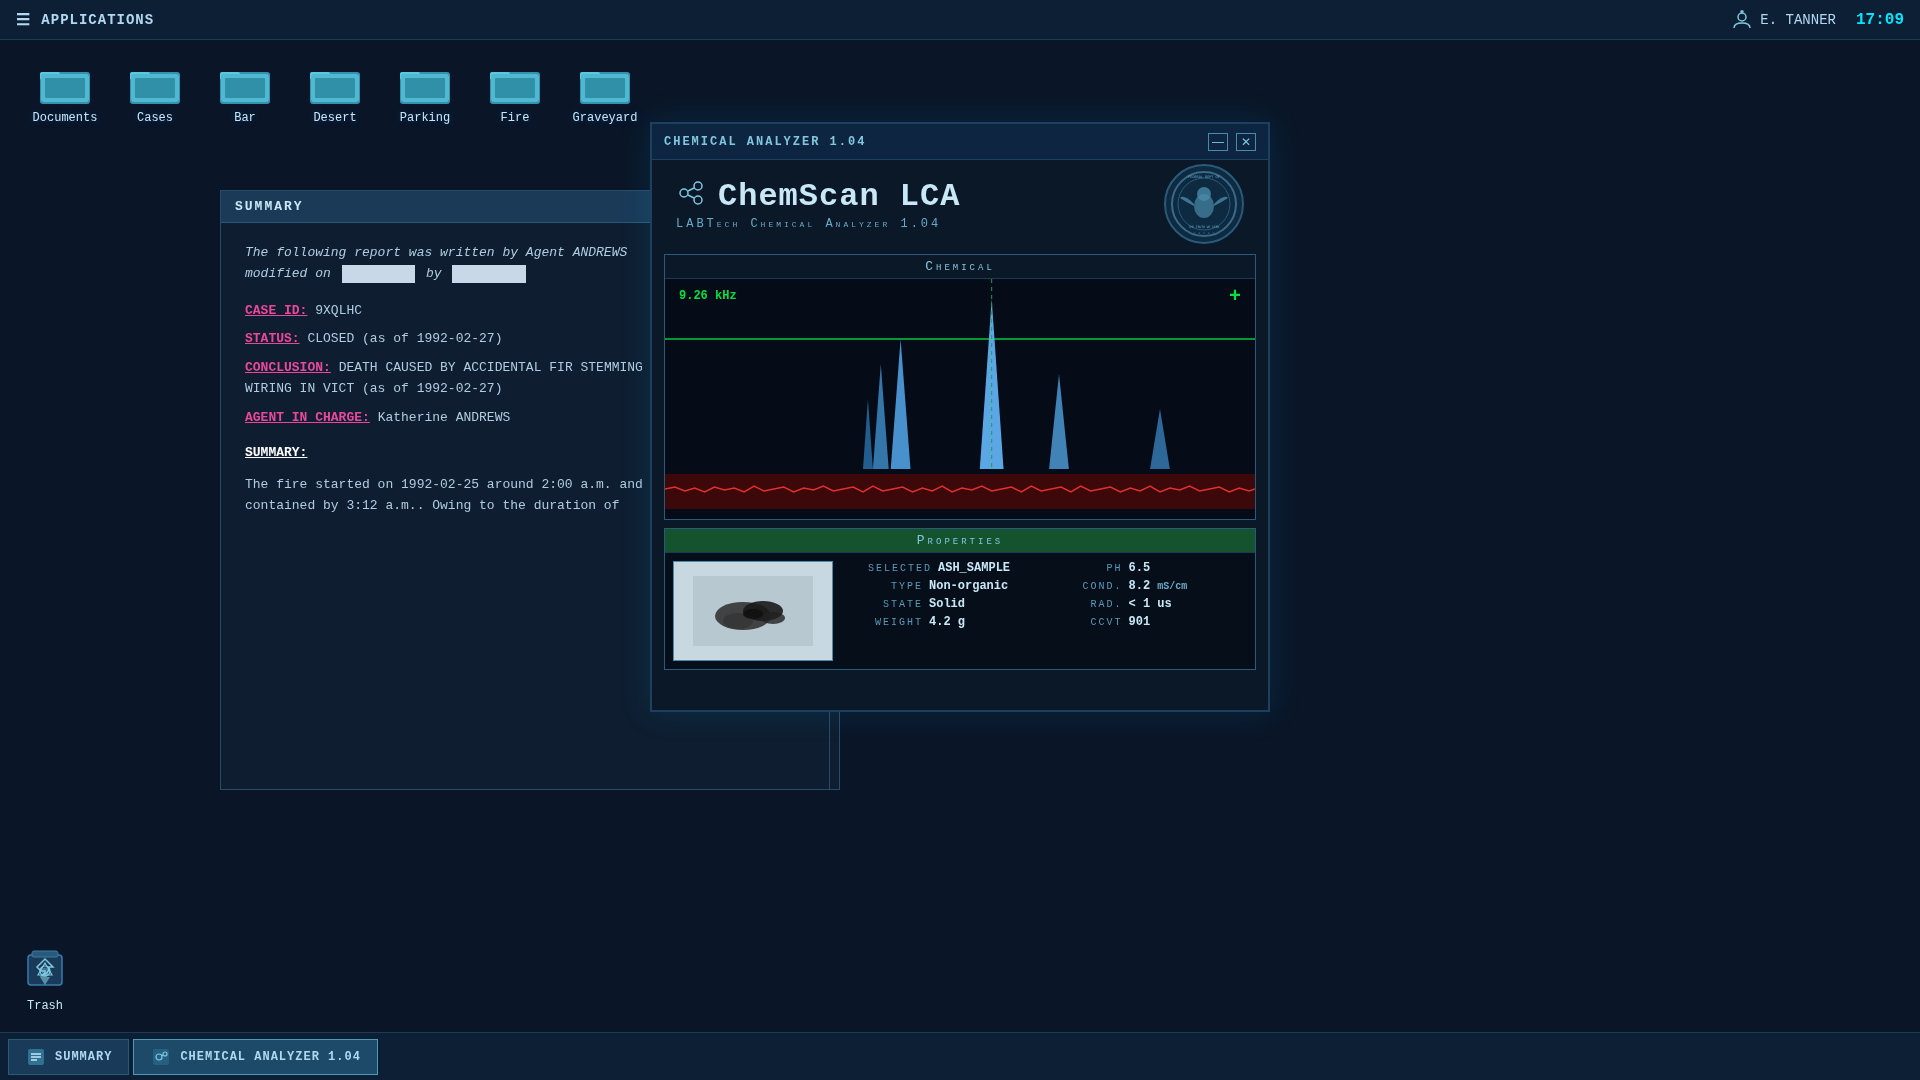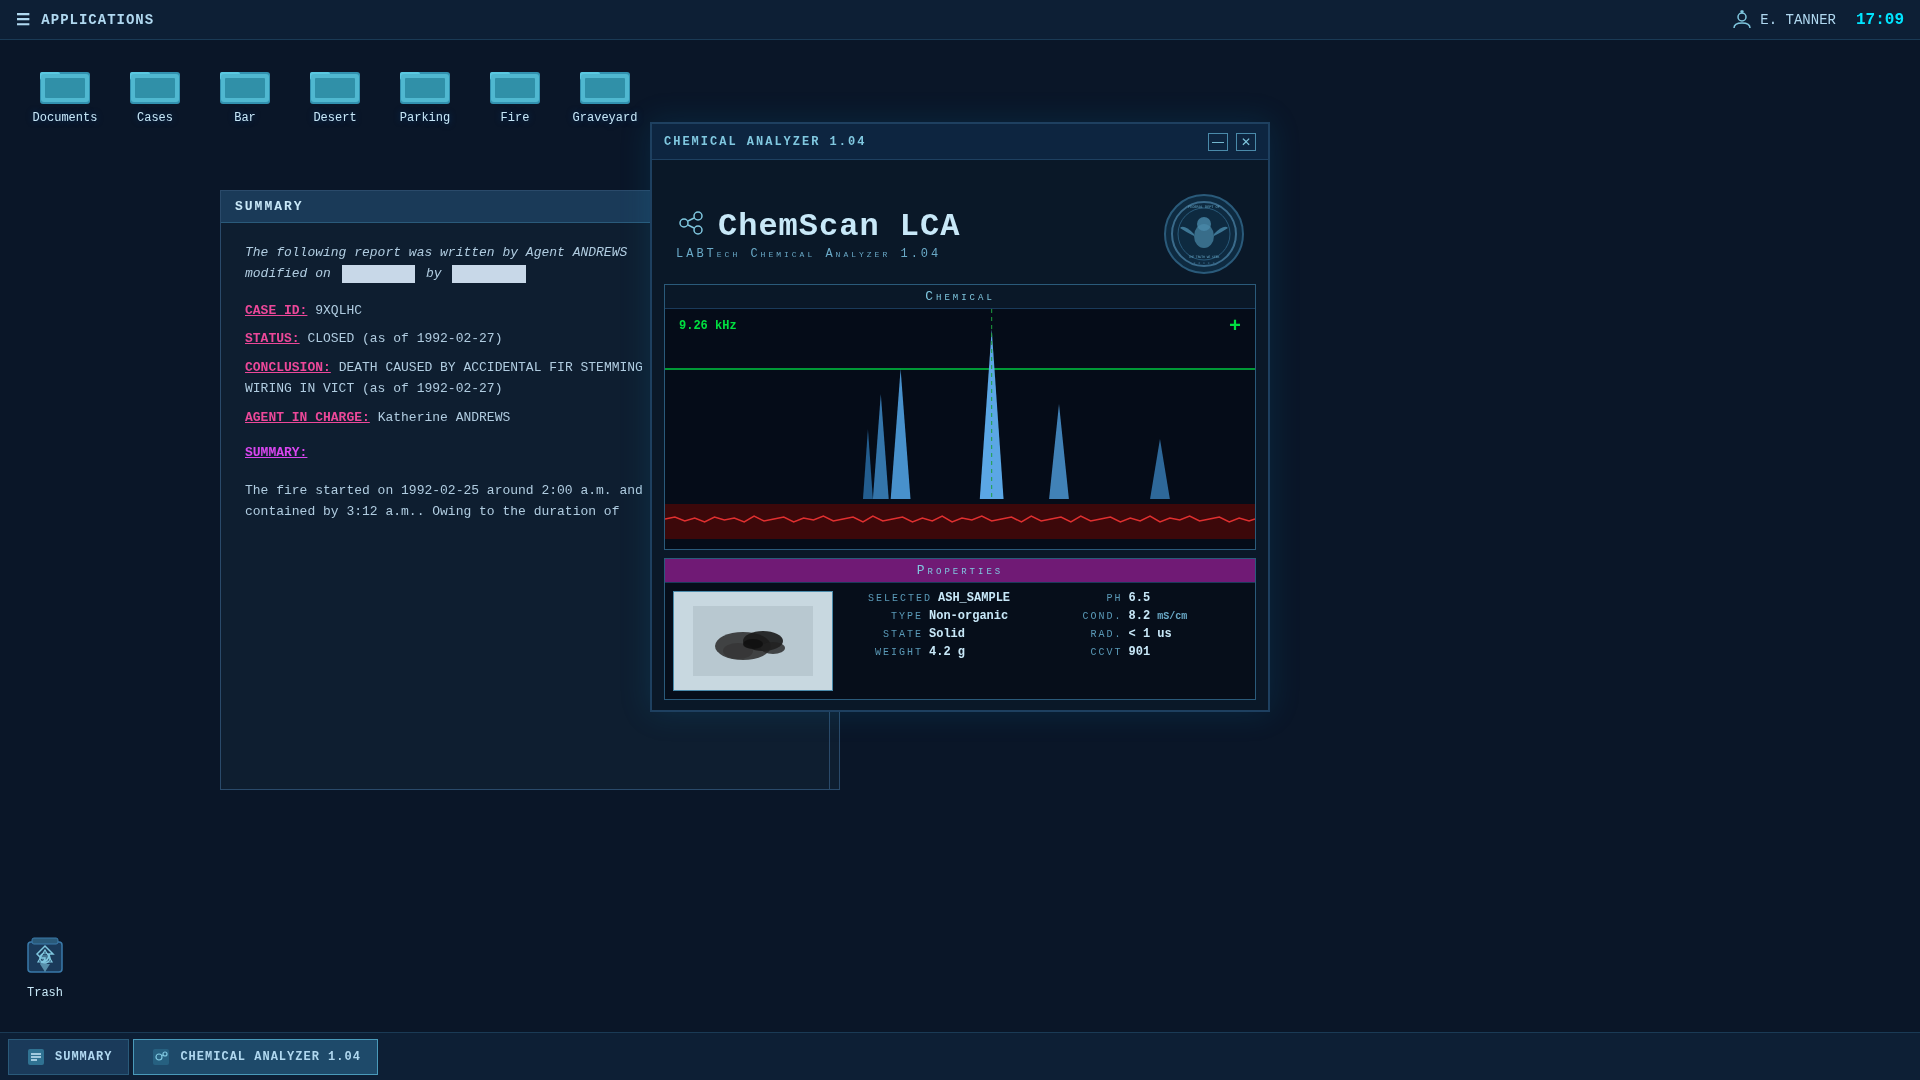--- a/index.html
+++ b/index.html
@@ -86,21 +86,21 @@
       font-size: 12px;
       color: #c8e8f8;
       text-align: center;
       text-shadow: 0 0 6px #003366;
     }
 
     
     .trash-icon-container {
       position: absolute;
       left: 20px;
-      bottom: 32px;
+      bottom: 19px;
       display: flex;
       flex-direction: column;
       align-items: center;
       gap: 4px;
       cursor: pointer;
     }
     .trash-icon-svg { width: 50px; height: 50px; }
     .trash-label { font-size: 12px; color: #c8e8f8; }
 
     
@@ -166,23 +166,23 @@
       color: #1a2a3a;
       border: none;
       padding: 6px;
       font-family: 'Courier New', monospace;
       font-size: 12px;
       resize: none;
     }
     .summary-heading {
       text-decoration: underline;
       font-weight: bold;
-      color: #d946ef;
+      color: #ffffff;
       margin-top: 12px;
-      margin-bottom: 18px;
+      margin-bottom: 12px;
     }
     .scroll-bar-stub {
       position: absolute;
       right: 0;
       top: 38px;
       width: 10px;
       height: calc(100% - 38px);
       background: #0e1e30;
       border-left: 1px solid #2a4a6a;
     }
@@ -228,21 +228,21 @@
       display: flex;
       align-items: center;
       justify-content: center;
     }
 
     
     .chemscan-header {
       display: flex;
       align-items: center;
       justify-content: space-between;
-      padding: 34px 24px 10px;
+      padding: 4px 24px 10px;
     }
     .chemscan-logo {
       display: flex;
       flex-direction: column;
     }
     .chemscan-title {
       font-size: 32px;
       font-weight: bold;
       color: #c8e8f8;
       letter-spacing: 1px;
@@ -328,21 +328,21 @@
       background: #060e1a;
     }
     .properties-header {
       text-align: center;
       padding: 4px;
       font-size: 13px;
       font-variant: small-caps;
       color: #80c8e0;
       letter-spacing: 3px;
       border-bottom: 1px solid #1a3a5a;
-      background: #701a75;
+      background: #14532d;
     }
     .properties-body {
       display: flex;
       gap: 0;
       padding: 8px;
       align-items: flex-start;
     }
     .sample-image {
       width: 160px;
       height: 100px;

